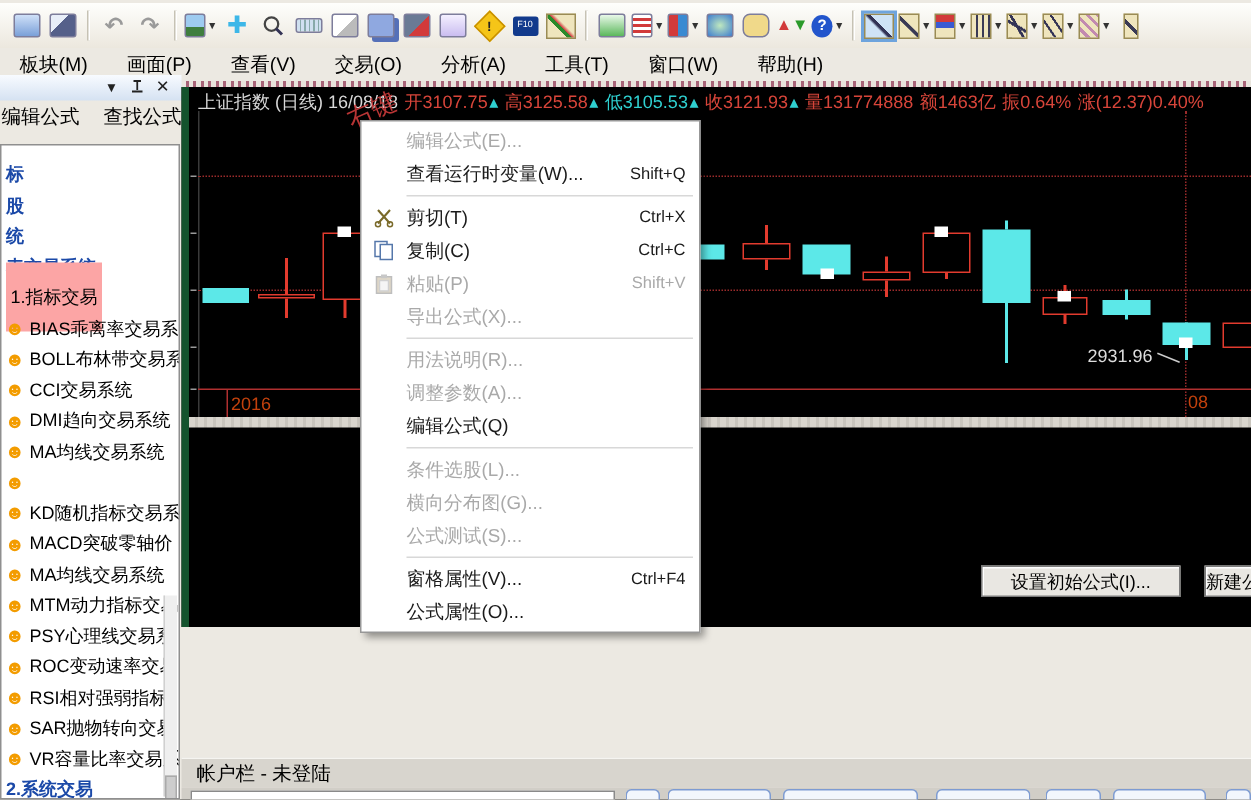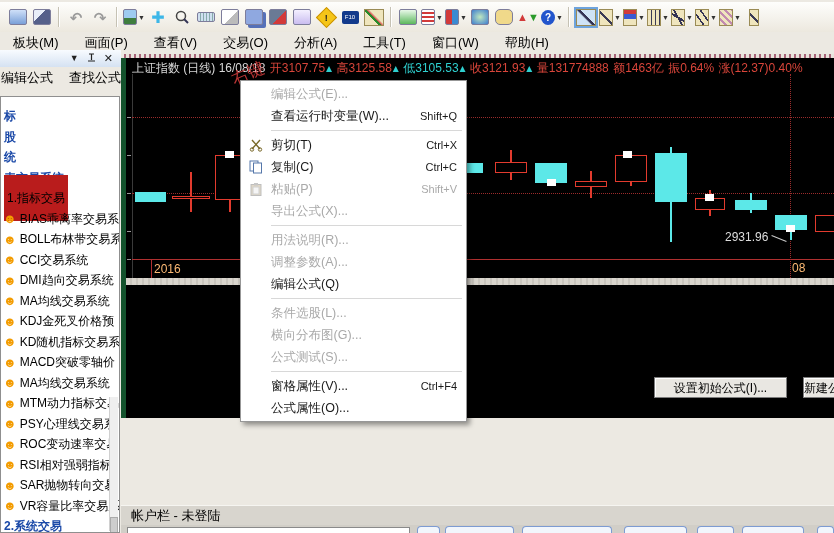--- a/index.html
+++ b/index.html
@@ -35,35 +35,35 @@
                align-items:center;gap:8px;padding-right:8px;font-size:9px;color:#222}
   .pane-header .ph{cursor:default;line-height:1}
   .side-tabs{height:21px;display:flex;gap:16px;align-items:center;padding-left:1px;font-size:13px;color:#000}
   .listbox{position:absolute;left:0;top:46px;width:120px;height:437px;background:#fff;
            border:1px solid #8f8f8f;box-sizing:border-box;overflow:hidden;padding-top:9px}
   .cat{color:#1b49a8;font-weight:bold;font-size:12px;line-height:20.5px;padding-left:3px;white-space:nowrap}
   .sys{display:flex;align-items:center;gap:3px;font-size:12px;line-height:20.5px;height:20.5px;
        padding-left:2px;white-space:nowrap;color:#000}
   .smiley{color:#f39c00;font-size:13px;line-height:1}
   .selrow{font-size:12px;line-height:20.5px;padding-left:3px;white-space:nowrap}
-  .selrow span{background:#b91c1c;padding:16px 3px}
+  .selrow span{background:#fca5a5;padding:16px 3px}
   .sb-track{position:absolute;right:1px;top:300px;bottom:1px;width:8px;background:#efefef;border-left:1px solid #d0d0d0}
   .sb-thumb{position:absolute;left:0;top:120px;width:8px;height:70px;background:#cdcdcd;border:1px solid #aaa;box-sizing:border-box}
   
   .chart{position:absolute;left:121px;top:58px;width:713px;height:360px;background:#000;border-left:5px solid #14532d;box-sizing:border-box}
   .chart-title{position:absolute;left:6px;top:2px;font-size:12px;white-space:nowrap;z-index:1}
   .chart-title span{margin-right:1px}
   .wm{position:absolute;left:105px;top:4px;color:#cc3b3b;font-size:17px;transform:rotate(-24deg);z-index:2;opacity:.9}
   .axis-strip{position:absolute;left:0;top:16px;width:6px;height:204px;border-right:1px solid #3a3a3a}
   .tick{position:absolute;left:1px;width:4px;height:1px;background:#9a9a9a}
   .gl{position:absolute;left:6px;right:0;height:0;border-top:1px dotted #9b2b2b}
   .axisline{position:absolute;left:6px;right:0;height:1px;background:#b03030}
   .vline{position:absolute;top:16px;height:204px;width:0;border-left:1px dotted #9b2b2b}
   .xtick{position:absolute;width:1px;background:#b03030}
-  .xlab{position:absolute;color:#fdba74;font-size:12px}
+  .xlab{position:absolute;color:#c2410c;font-size:12px}
   .cyan{position:absolute;background:#5ce8e8}
   .redh{position:absolute;background:#000;border:1px solid #e23b2e;box-sizing:border-box}
   .wickc{position:absolute;background:#5ce8e8;width:2px}
   .wickr{position:absolute;background:#e23b2e;width:2px}
   .hd{position:absolute;width:9px;height:7px;background:#fff;z-index:3}
   .pricelab{position:absolute;color:#ddd;font-size:12px}
   .leader{position:absolute;width:16px;height:1px;background:#ccc;transform:rotate(22deg)}
   .pane-div{position:absolute;left:0;right:0;top:220px;height:7px;
             background:repeating-linear-gradient(90deg,#d9d5cd 0 4px,#c9c5bd 4px 6px)}
   .pbtn{position:absolute;height:21px;background:#e9e7e2;border:1px solid #7c7c7c;
@@ -258,21 +258,20 @@
           <span>DMI趋向交易系统</span>
         </div>
 
         <div class="sys">
           <span class="smiley">☻</span>
           <span>MA均线交易系统</span>
         </div>
 
         <div class="sys">
           <span class="smiley">☻</span>
-          <span>KDJ金死叉价格预</span>
         </div>
 
         <div class="sys">
           <span class="smiley">☻</span>
           <span>KD随机指标交易系</span>
         </div>
 
         <div class="sys">
           <span class="smiley">☻</span>
           <span>MACD突破零轴价</span>

